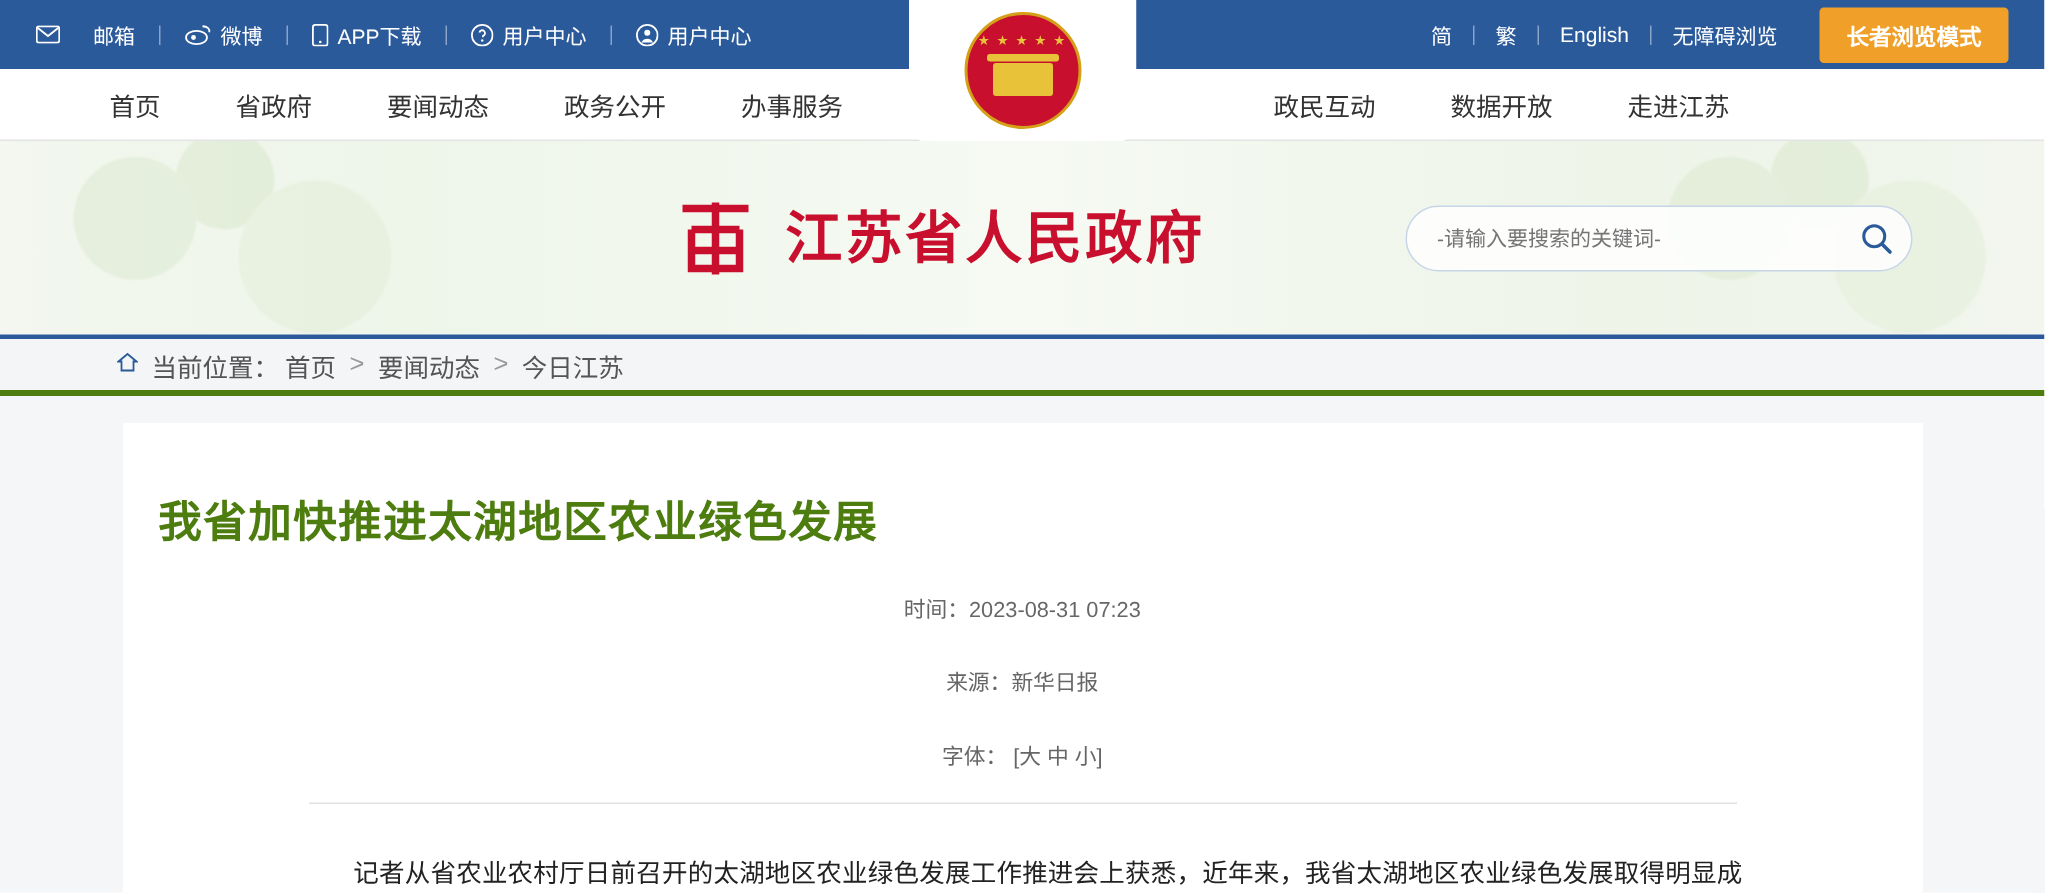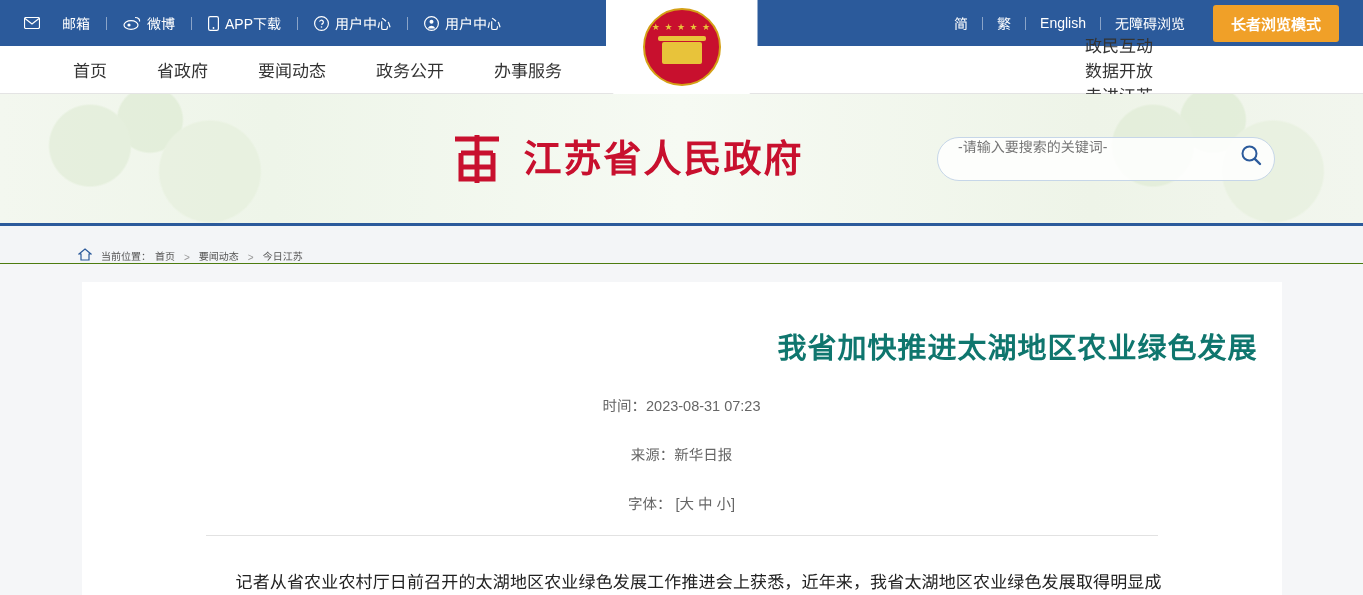--- a/index.html
+++ b/index.html
@@ -79,21 +79,21 @@
     border-bottom: 1px solid #e4e4e4;
     display: flex;
     align-items: center;
     position: relative;
   }
   .nav-group {
     display: flex;
     align-items: center;
   }
   .nav-left { padding-left: 48px; }
-  .nav-right { margin-left: auto; padding-right: 185px; flex-direction: column; }
+  .nav-right { margin-left: auto; padding-right: 185px; }
   .nav-item {
     font-size: 17px;
     color: #333333;
     padding: 0 25px;
     white-space: nowrap;
   }
 
   
   .emblem-wrap {
     position: absolute;
@@ -197,21 +197,21 @@
     position: absolute;
     right: 88px;
     top: 50%;
     transform: translateY(-50%);
     width: 338px;
     height: 44px;
     background: rgba(255,255,255,0.85);
     border: 1px solid #c6d6e8;
     border-radius: 22px;
     display: flex;
-    align-items: flex-start;
+    align-items: center;
     padding: 0 6px 0 18px;
     z-index: 2;
   }
   .search-input {
     border: none;
     background: transparent;
     outline: none;
     flex: 1;
     font-size: 14px;
     color: #9aa7b4;
@@ -221,48 +221,48 @@
     width: 34px; height: 34px;
     display: flex; align-items: center; justify-content: center;
     color: #2b5a9b;
   }
 
   
   .crumb-bar {
     height: 38px;
     background: #f3f5f7;
     display: flex;
-    align-items: flex-end;
+    align-items: center;
     padding-left: 78px;
-    font-size: 10px;
+    font-size: 17px;
     color: #555555;
     gap: 4px;
-    border-bottom: 1px solid #4d7c0f;
+    border-bottom: 4px solid #4d7c0f;
   }
   .crumb-bar .home-icon { color: #2b5a9b; margin-right: 5px; }
   .crumb-link { color: #555555; }
   .crumb-sep { color: #999999; margin: 0 5px; }
 
   
   .content-area {
     background: #f5f6f8;
     padding-top: 18px;
     height: 100%;
   }
   .article {
     width: 1200px;
     margin: 0 auto;
     background: #ffffff;
     padding: 42px 24px 0 24px;
     min-height: 400px;
   }
   .article-title {
     font-size: 29px;
-    color: #0f766e;
-    text-align: right;
+    color: #4d7c0f;
+    text-align: left;
     font-weight: bold;
     letter-spacing: 1px;
     font-family: Liberation Sans, sans-serif;
   }
   .article-meta {
     display: flex;
     align-items: center;
     justify-content: center;
     gap: 28px;
     margin-top: 28px;

